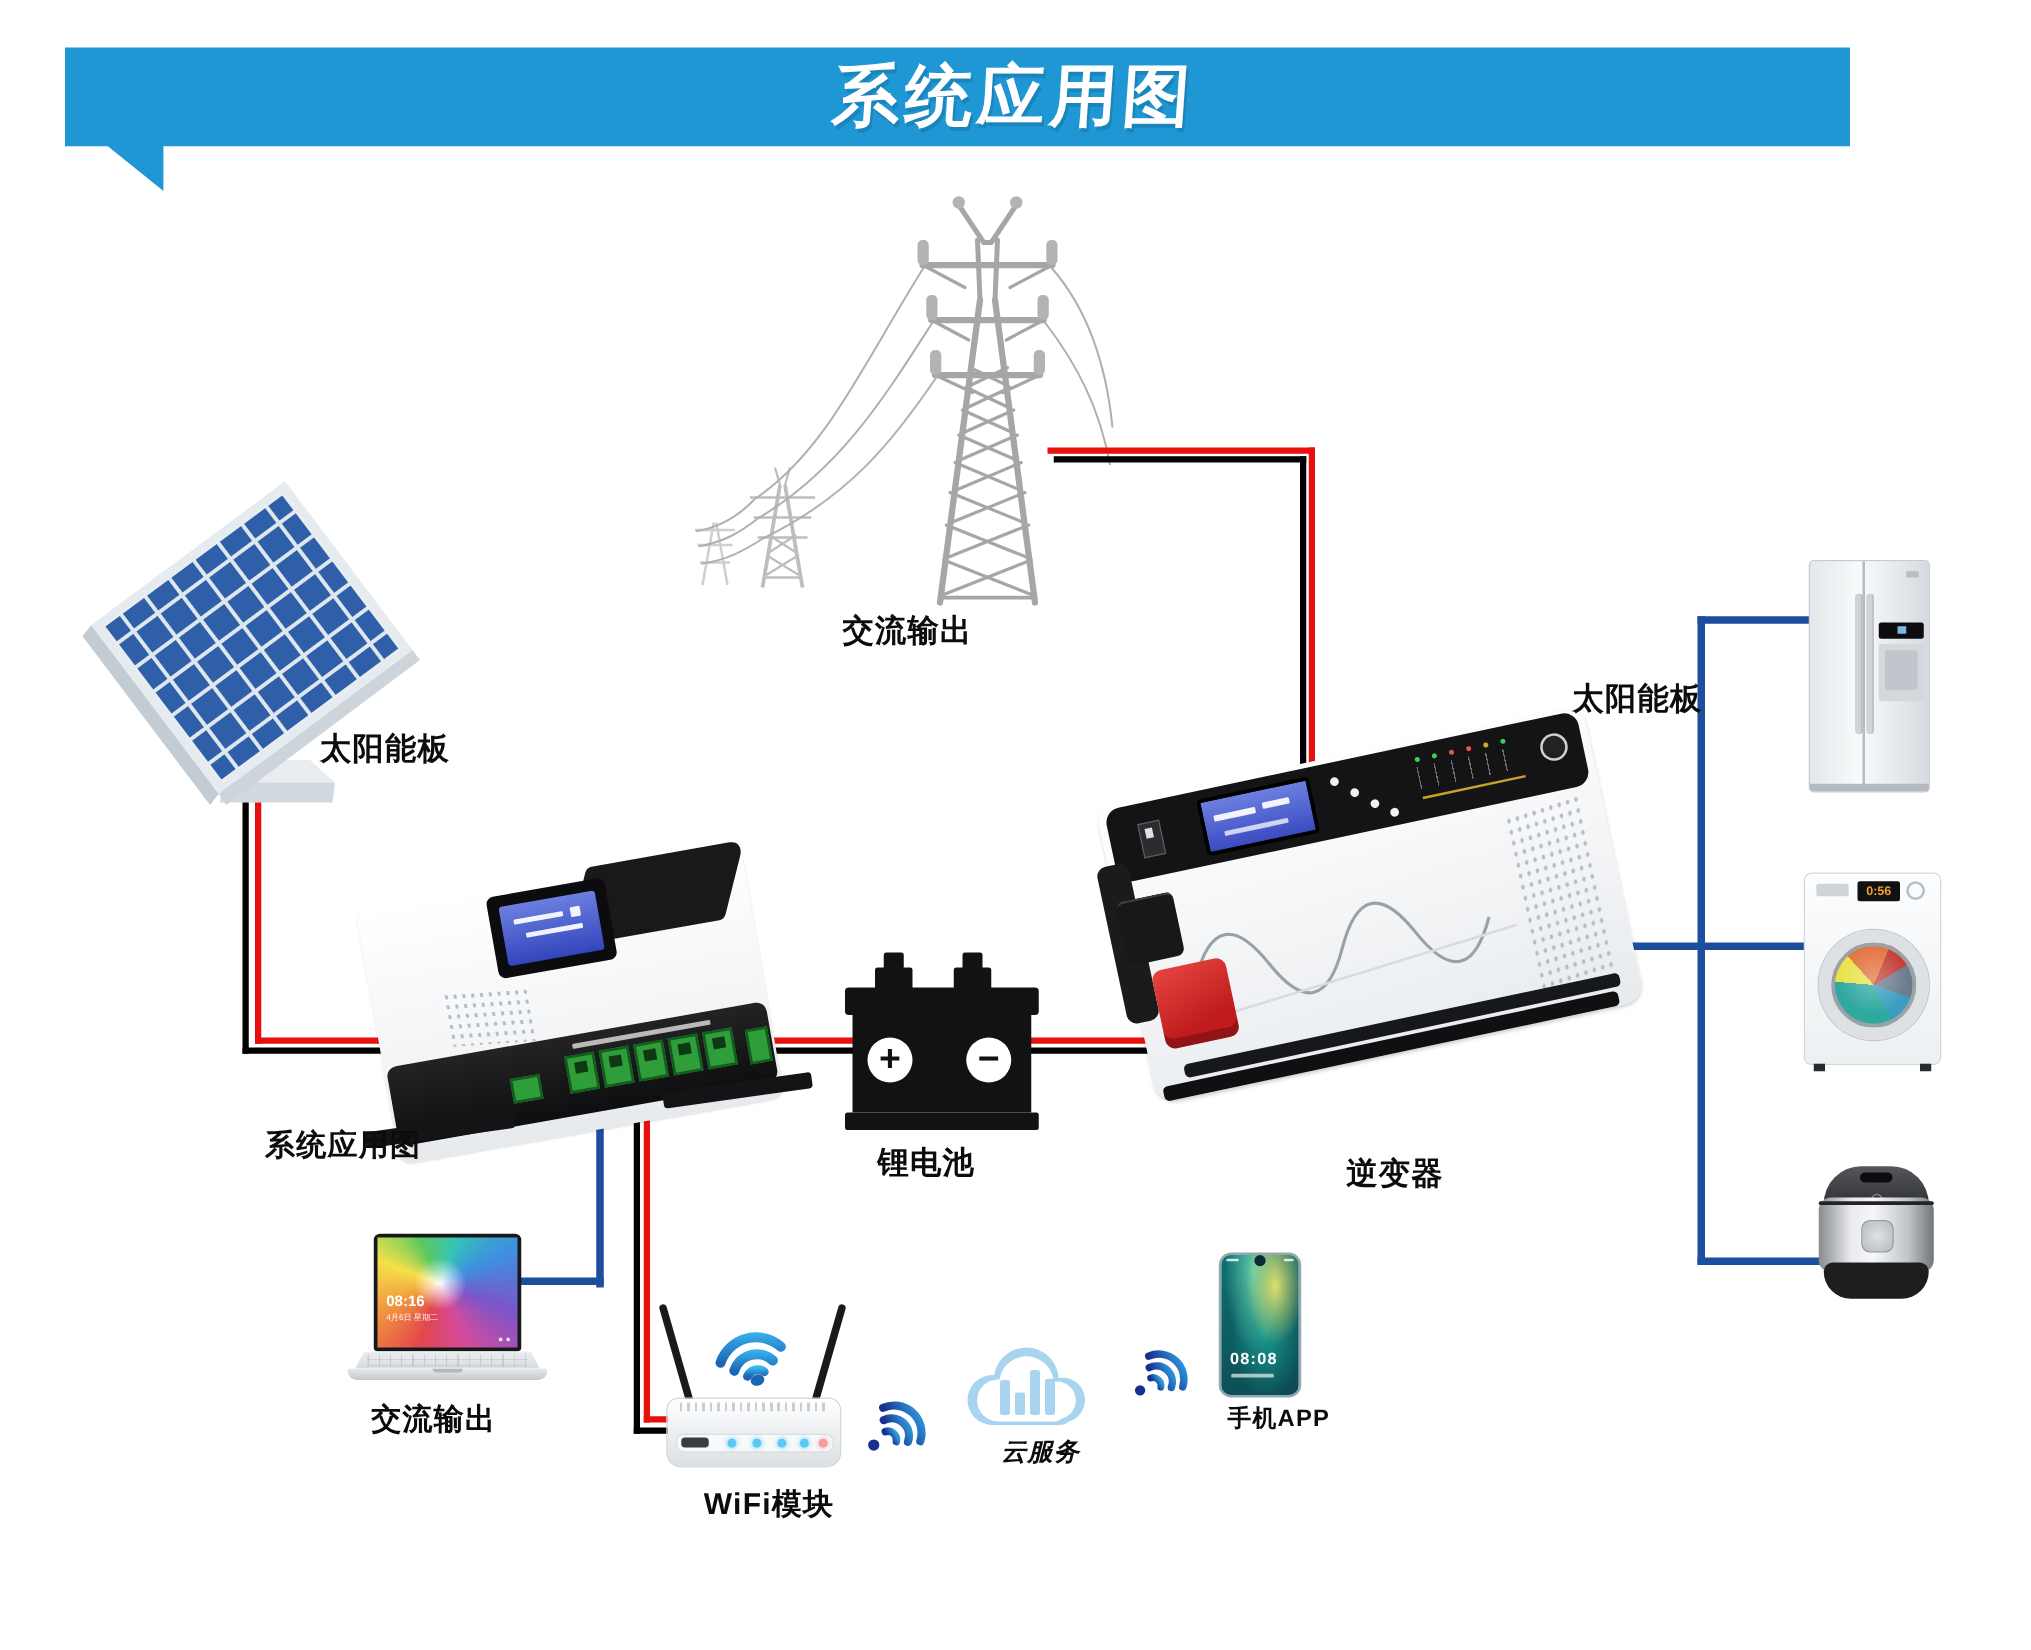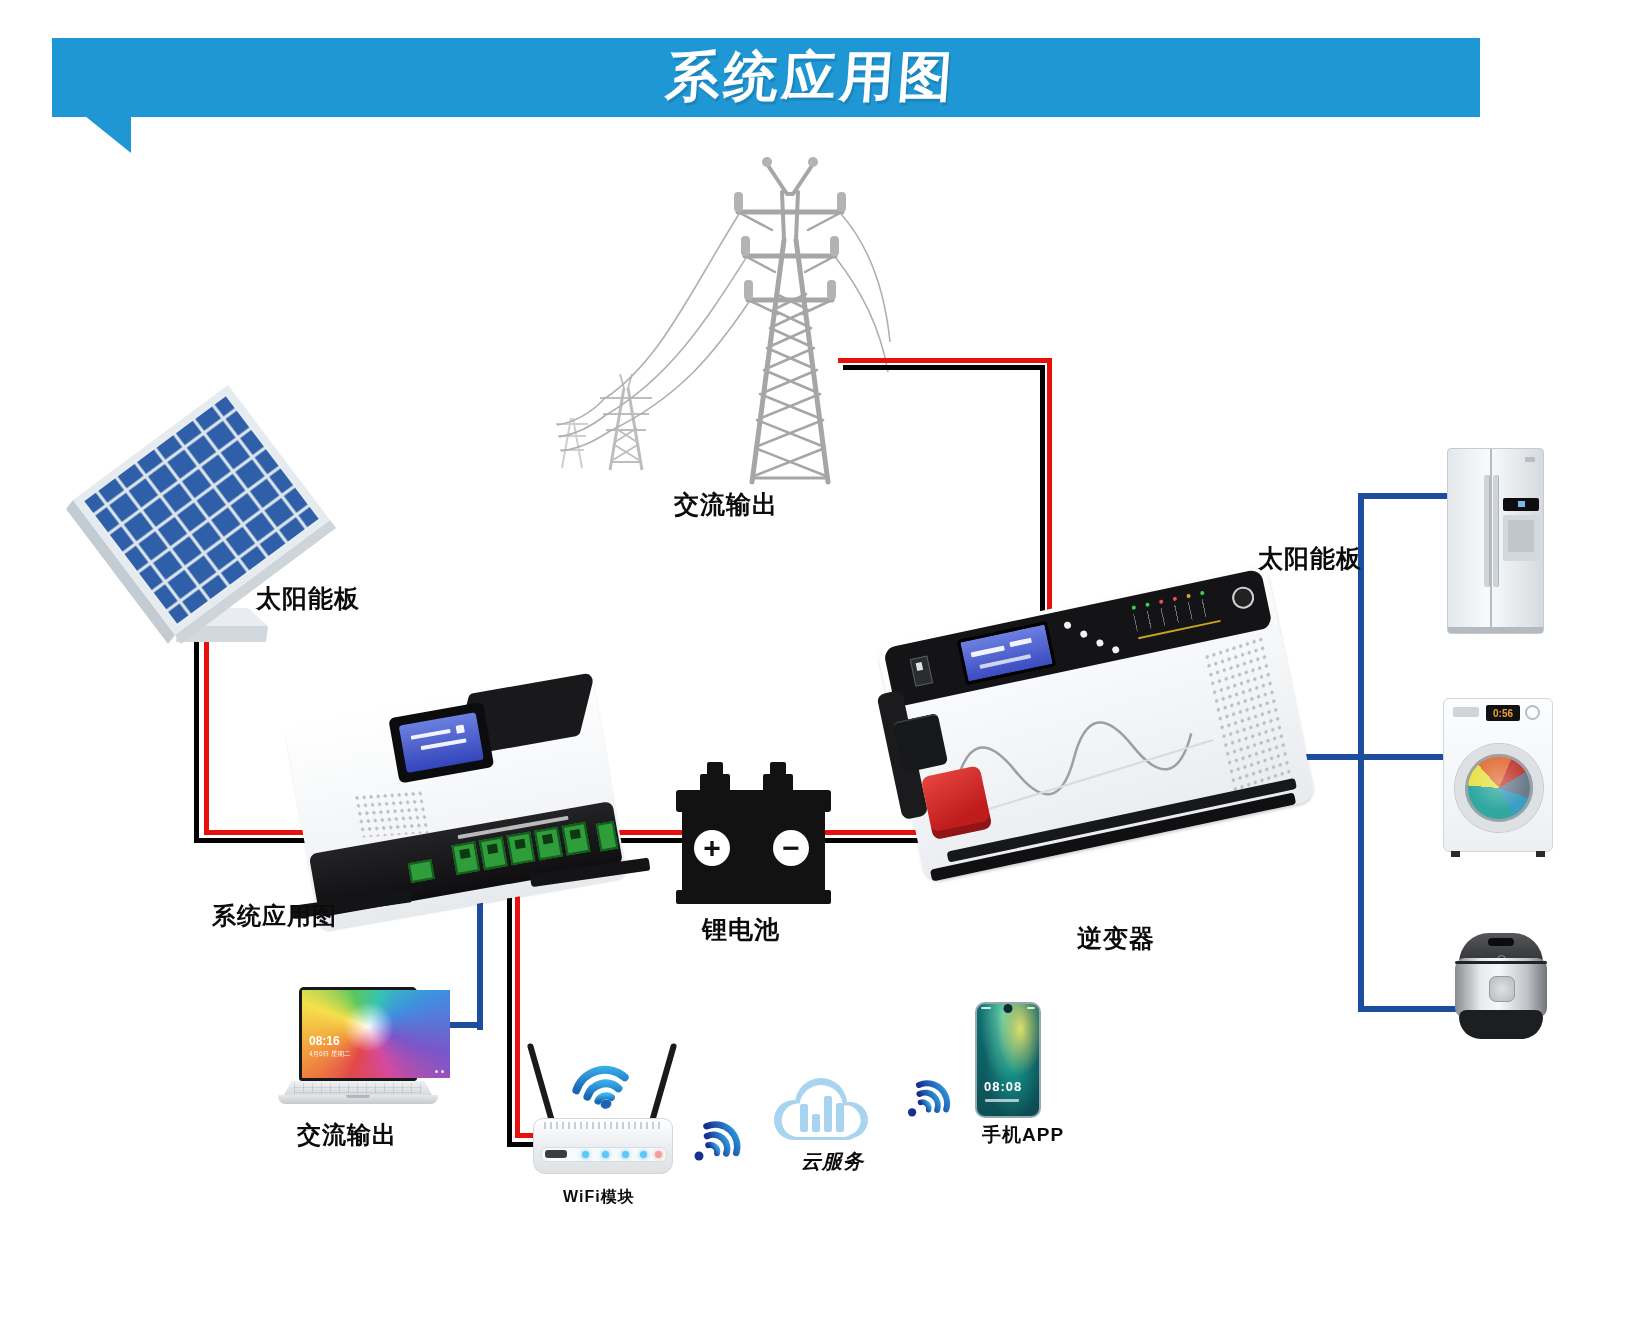--- a/index.html
+++ b/index.html
@@ -39,21 +39,21 @@
   .inv-led{position:absolute;top:10px;width:4px;height:4px;border-radius:50%;}
   .inv-vents{position:absolute;left:318px;top:72px;width:64px;height:150px;background:radial-gradient(#b9bdc1 1.3px,transparent 1.7px);background-size:7px 9px;transform:skewY(-6deg);}
   .inv-rail{position:absolute;background:#17181a;border-radius:4px;}
   .glyphbar{position:absolute;background:rgba(255,255,255,.92);border-radius:1px;}
   
   .fridge{position:absolute;left:1447px;top:448px;width:97px;height:186px;border:1px solid #c6cbcf;border-radius:4px;background:linear-gradient(90deg,#e4e8eb,#f8fafb 42%,#eef1f3 60%,#d6dade);box-sizing:border-box;z-index:3;}
   .washer{position:absolute;left:1443px;top:698px;width:110px;height:154px;border:1px solid #d3d7da;border-radius:6px;background:linear-gradient(180deg,#fcfdfe,#edf0f2);box-sizing:border-box;z-index:3;}
   .cooker{position:absolute;left:1455px;top:933px;width:92px;height:106px;z-index:3;}
   
   .lap-screen{position:absolute;left:299px;top:987px;width:118px;height:94px;background:#17181a;border-radius:5px 5px 3px 3px;padding:3px;box-sizing:border-box;z-index:3;}
-  .lap-wall{position:relative;width:100%;height:100%;background:radial-gradient(circle at 45% 42%,rgba(255,255,255,.95),rgba(255,255,255,0) 26%),conic-gradient(from 200deg at 45% 42%,#e2474b,#f2973d,#f5e04a,#5bc85f,#35c4b4,#3f8fe0,#7a56c9,#d44a9e,#e2474b);overflow:hidden;padding-left:36px;}
+  .lap-wall{position:relative;width:100%;height:100%;background:radial-gradient(circle at 45% 42%,rgba(255,255,255,.95),rgba(255,255,255,0) 26%),conic-gradient(from 200deg at 45% 42%,#e2474b,#f2973d,#f5e04a,#5bc85f,#35c4b4,#3f8fe0,#7a56c9,#d44a9e,#e2474b);overflow:hidden;}
   
   .router{position:absolute;left:533px;top:1118px;width:140px;height:56px;border-radius:10px 10px 12px 12px;background:linear-gradient(180deg,#ffffff,#eaedf0 55%,#dde1e4);border:1px solid #d2d6d9;box-sizing:border-box;z-index:3;}
   .antenna{position:absolute;width:6px;height:92px;background:#1a1a1c;border-radius:3px;z-index:2;transform-origin:bottom center;}
   .led{position:absolute;top:3px;width:7px;height:7px;border-radius:50%;}
   
   .phone{position:absolute;left:975px;top:1002px;width:66px;height:116px;border:2px solid #93a8af;border-radius:10px;box-sizing:border-box;z-index:3;background:radial-gradient(at 70% 22%,rgba(232,227,106,.95),rgba(0,0,0,0) 38%),radial-gradient(at 42% 10%,rgba(105,214,178,.9),rgba(0,0,0,0) 46%),radial-gradient(at 58% 58%,rgba(26,165,150,.8),rgba(0,0,0,0) 55%),linear-gradient(160deg,#0f6f72,#0c4a52);overflow:hidden;}
   svg{position:absolute;overflow:visible;}
   .lbl-small{font-size:20px;}
 </style>
 </head>
@@ -314,21 +314,21 @@
     <div style="position:absolute;left:10px;top:3px;width:118px;height:7px;background:repeating-linear-gradient(90deg,#c9ced2 0 2px,transparent 2px 6px);"></div>
     <div style="position:absolute;left:7px;top:28px;width:124px;height:13px;background:#f7f9fa;border:1px solid #d9dde0;border-radius:6px;">
       <div style="position:absolute;left:3px;top:2px;width:22px;height:8px;background:#3a3d40;border-radius:3px;"></div>
       <div class="led" style="left:40px;background:#5bc8f5;box-shadow:0 0 4px #5bc8f5;"></div>
       <div class="led" style="left:60px;background:#5bc8f5;box-shadow:0 0 4px #5bc8f5;"></div>
       <div class="led" style="left:80px;background:#5bc8f5;box-shadow:0 0 4px #5bc8f5;"></div>
       <div class="led" style="left:98px;background:#5bc8f5;box-shadow:0 0 4px #5bc8f5;"></div>
       <div class="led" style="left:113px;background:#f59c9c;box-shadow:0 0 4px #f5a0a0;"></div>
     </div>
   </div>
-  <div class="lbl" style="left:563px;top:1187px;font-size:16px;">WiFi模块</div>
+  <div class="lbl" style="left:563px;top:1187px;font-size:24px;">WiFi模块</div>
 
   <svg style="left:688px;top:1110px;width:48px;height:50px;z-index:3;" viewBox="0 0 48 50">
     <defs>
       <linearGradient id="sg" x1="0" y1="1" x2="1" y2="0">
         <stop offset="0" stop-color="#17308f"></stop>
           <stop offset="1" stop-color="#2f9ce0"></stop>
       </linearGradient>
     </defs>
     <g transform="rotate(42 24 40)" stroke="url(#sg)" fill="none" stroke-linecap="round">
       <path d="M4,26 A22,22 0 0 1 44,26" stroke-width="6.5"></path>

